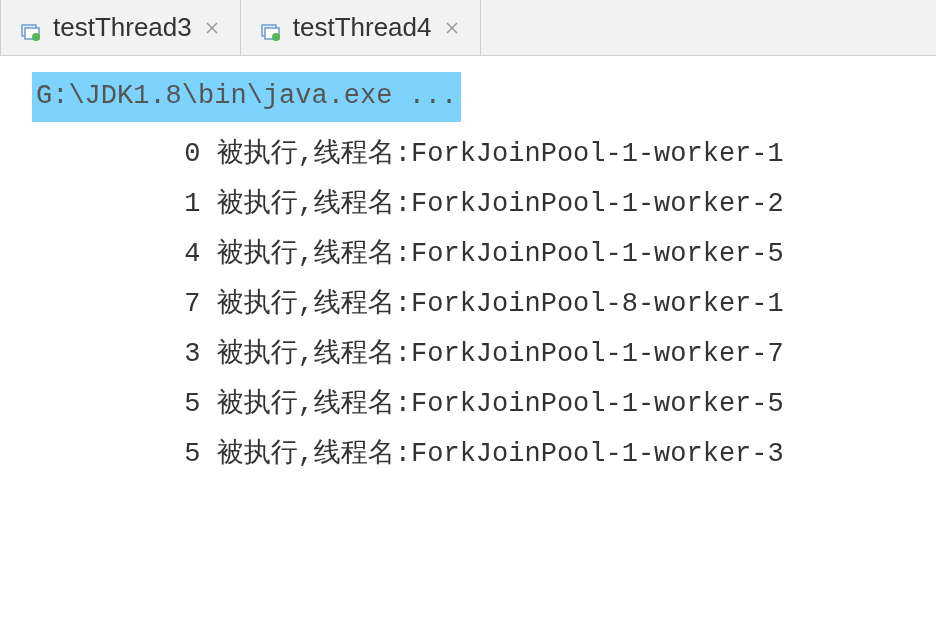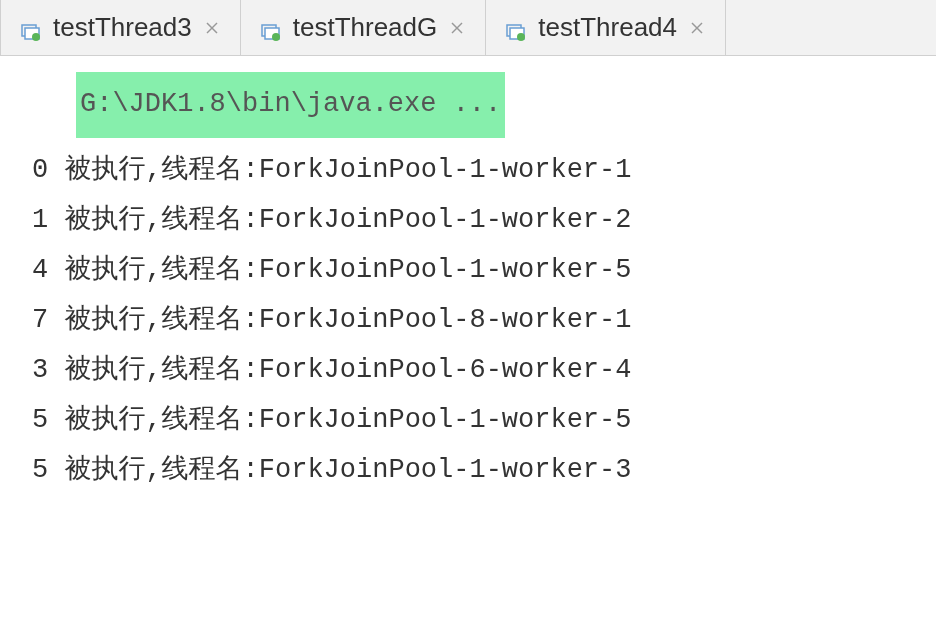--- a/index.html
+++ b/index.html
@@ -59,60 +59,44 @@
       height: 100%;
     }
     .console-output {
       padding: 16px 0 0 32px;
       font-family: "Consolas", "Courier New", monospace;
       font-size: 27px;
       line-height: 1.85;
       color: #333;
     }
     .command-line {
-      background: #86efac;
+      background: #7dd3fc;
       display: inline-block;
-      padding: 8px 4px;
+      padding: 0 4px;
       color: #555;
       margin-bottom: 8px;
-      margin-left: 44px;
     }
     .output-line {
       white-space: nowrap;
+      text-align: center;
     }
   </style>
 </head>
 <body>
 
 <div class="tabs-container">
   <div class="tab">
     <span class="file-icon">
       <svg viewBox="0 0 20 20">
         <rect x="1" y="3" width="14" height="11" fill="none" stroke="#6a9fd4" stroke-width="1.5"></rect>
         <rect x="4" y="6" width="14" height="11" fill="#fff" stroke="#6a9fd4" stroke-width="1.5"></rect>
         <circle cx="15" cy="15" r="4" fill="#5ab55a"></circle>
       </svg>
     </span>
     <span>testThread3</span>
-    <span class="close-icon">
-      <svg viewBox="0 0 16 16">
-        <line x1="3" y1="3" x2="13" y2="13" stroke="#999" stroke-width="1.5"></line>
-        <line x1="13" y1="3" x2="3" y2="13" stroke="#999" stroke-width="1.5"></line>
-      </svg>
-    </span>
-  </div>
-  <div class="tab">
-    <span class="file-icon">
-      <svg viewBox="0 0 20 20">
-        <rect x="1" y="3" width="14" height="11" fill="none" stroke="#6a9fd4" stroke-width="1.5"></rect>
-        <rect x="4" y="6" width="14" height="11" fill="#fff" stroke="#6a9fd4" stroke-width="1.5"></rect>
-        <circle cx="15" cy="15" r="4" fill="#5ab55a"></circle>
-      </svg>
-    </span>
-    <span>testThreadG</span>
     <span class="close-icon">
       <svg viewBox="0 0 16 16">
         <line x1="3" y1="3" x2="13" y2="13" stroke="#999" stroke-width="1.5"></line>
         <line x1="13" y1="3" x2="3" y2="13" stroke="#999" stroke-width="1.5"></line>
       </svg>
     </span>
   </div>
   <div class="tab">
     <span class="file-icon">
       <svg viewBox="0 0 20 20">
@@ -130,16 +114,16 @@
     </span>
   </div>
 </div>
 
 <div class="console-output">
   <div class="command-line">G:\JDK1.8\bin\java.exe ...</div>
   <div class="output-line">0 被执行,线程名:ForkJoinPool-1-worker-1</div>
   <div class="output-line">1 被执行,线程名:ForkJoinPool-1-worker-2</div>
   <div class="output-line">4 被执行,线程名:ForkJoinPool-1-worker-5</div>
   <div class="output-line">7 被执行,线程名:ForkJoinPool-8-worker-1</div>
-  <div class="output-line">3 被执行,线程名:ForkJoinPool-6-worker-4</div>
+  <div class="output-line">3 被执行,线程名:ForkJoinPool-1-worker-7</div>
   <div class="output-line">5 被执行,线程名:ForkJoinPool-1-worker-5</div>
   <div class="output-line">5 被执行,线程名:ForkJoinPool-1-worker-3</div>
 </div>
 
 </body></html>

